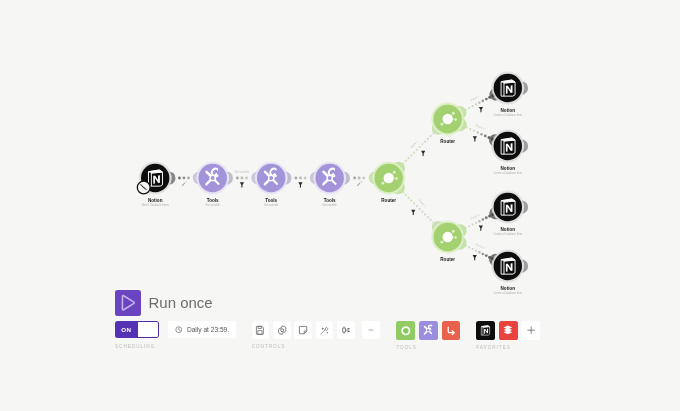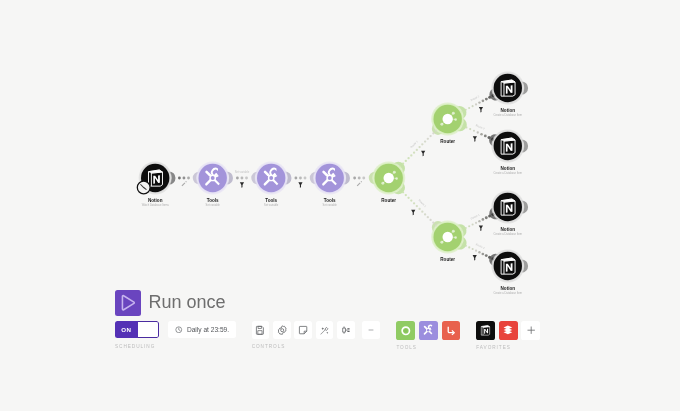--- a/index.html
+++ b/index.html
@@ -6,21 +6,21 @@
   html,body{margin:0;padding:0;}
   body{width:680px;height:411px;background:#f6f6f5;font-family:"Liberation Sans",sans-serif;overflow:hidden;position:relative;}
   #canvas{position:absolute;left:0;top:0;width:680px;height:411px;background:#f6f6f5;}
   svg#flow{position:absolute;left:0;top:0;}
   .mod-label{font-size:4.6px;font-weight:700;fill:#222;text-anchor:middle;}
   .mod-sub{font-size:2.7px;fill:#aeaeae;text-anchor:middle;}
   .link-label{font-size:2.75px;fill:#c3c3c3;}
   #toolbar{position:absolute;left:0;top:282px;width:680px;height:129px;}
   .run-row{position:absolute;left:115px;top:8px;display:flex;align-items:center;}
   .run-btn{width:25.5px;height:25.5px;background:#6a45bf;border-radius:2.5px;display:flex;align-items:center;justify-content:center;}
-  .run-text{margin-left:8px;font-size:18px;color:#6e6e6e;}
+  .run-text{margin-left:8px;font-size:15px;color:#6e6e6e;}
   .bar{position:absolute;left:115px;top:39px;display:flex;align-items:flex-start;}
   .grp{display:flex;flex-direction:column;}
   .grp-row{display:flex;align-items:center;}
   .grp-label{font-size:4.7px;color:#bcbcbc;letter-spacing:.95px;margin-top:5.5px;}
   .toggle{width:44px;height:17px;border-radius:2.5px;background:#fff;display:flex;overflow:hidden;}
   .toggle .on{width:22.5px;background:#5431b5;color:#fff;font-size:6.2px;font-weight:700;display:flex;align-items:center;justify-content:center;letter-spacing:.3px;}
   .toggle .off{flex:1;background:#fff;border:.8px solid #4a2ba0;border-left:none;border-radius:0 2.5px 2.5px 0;box-sizing:border-box;}
   .sched{height:17px;margin-left:9.4px;background:#fff;border-radius:2.5px;display:flex;align-items:center;padding:0 7px;color:#54565a;font-size:6.6px;}
   .sched .ic{margin-right:4px;display:flex;}
   .ctrl-btn{width:17.6px;height:17.6px;background:#fff;border-radius:2.5px;display:flex;align-items:center;justify-content:center;margin-right:3.8px;}

